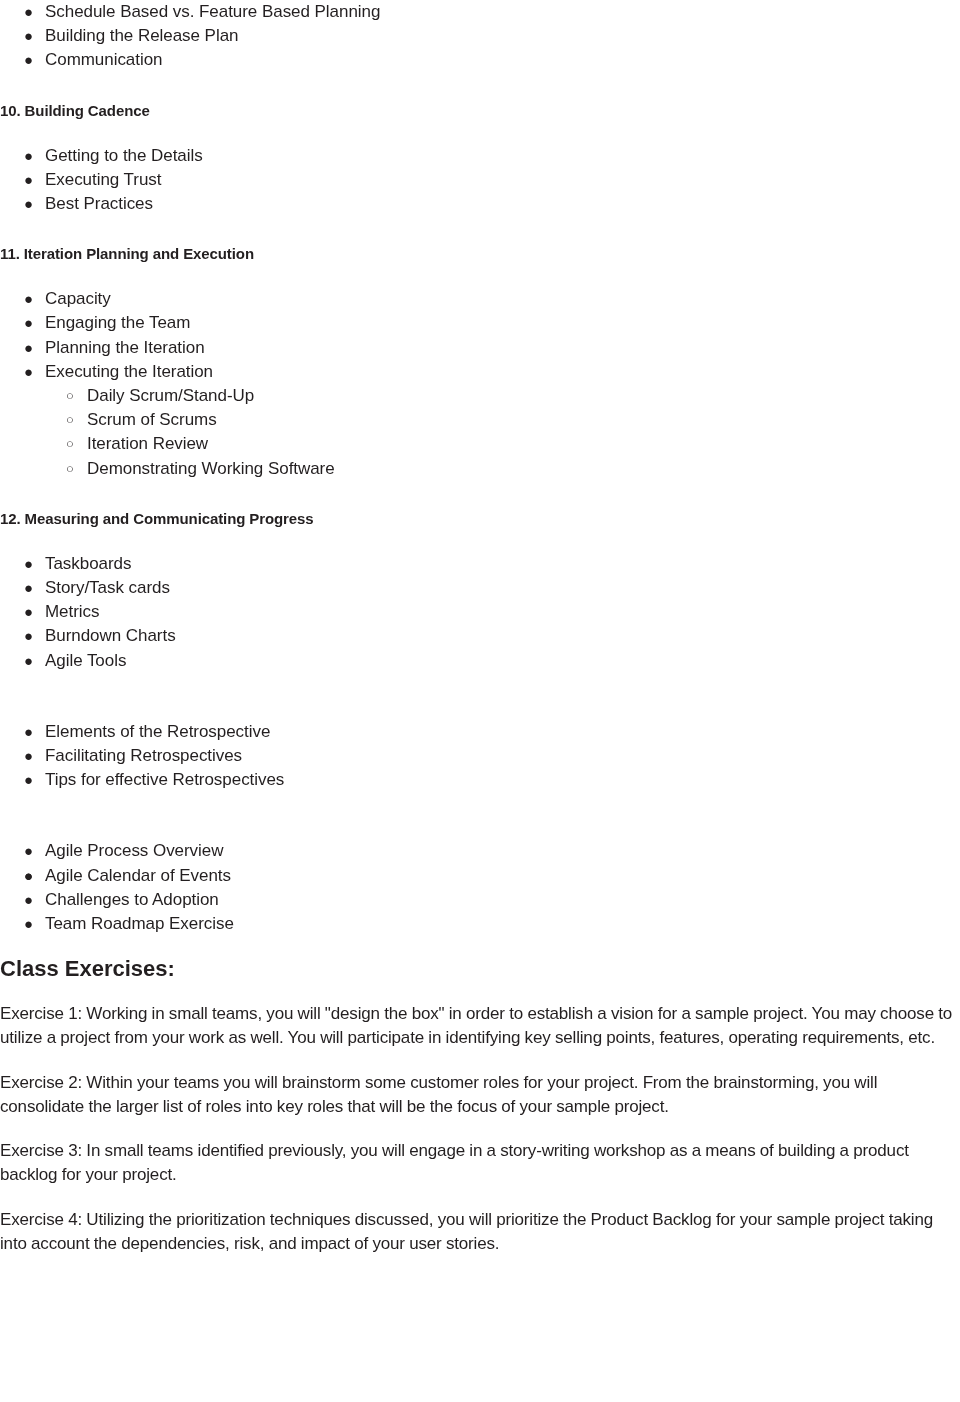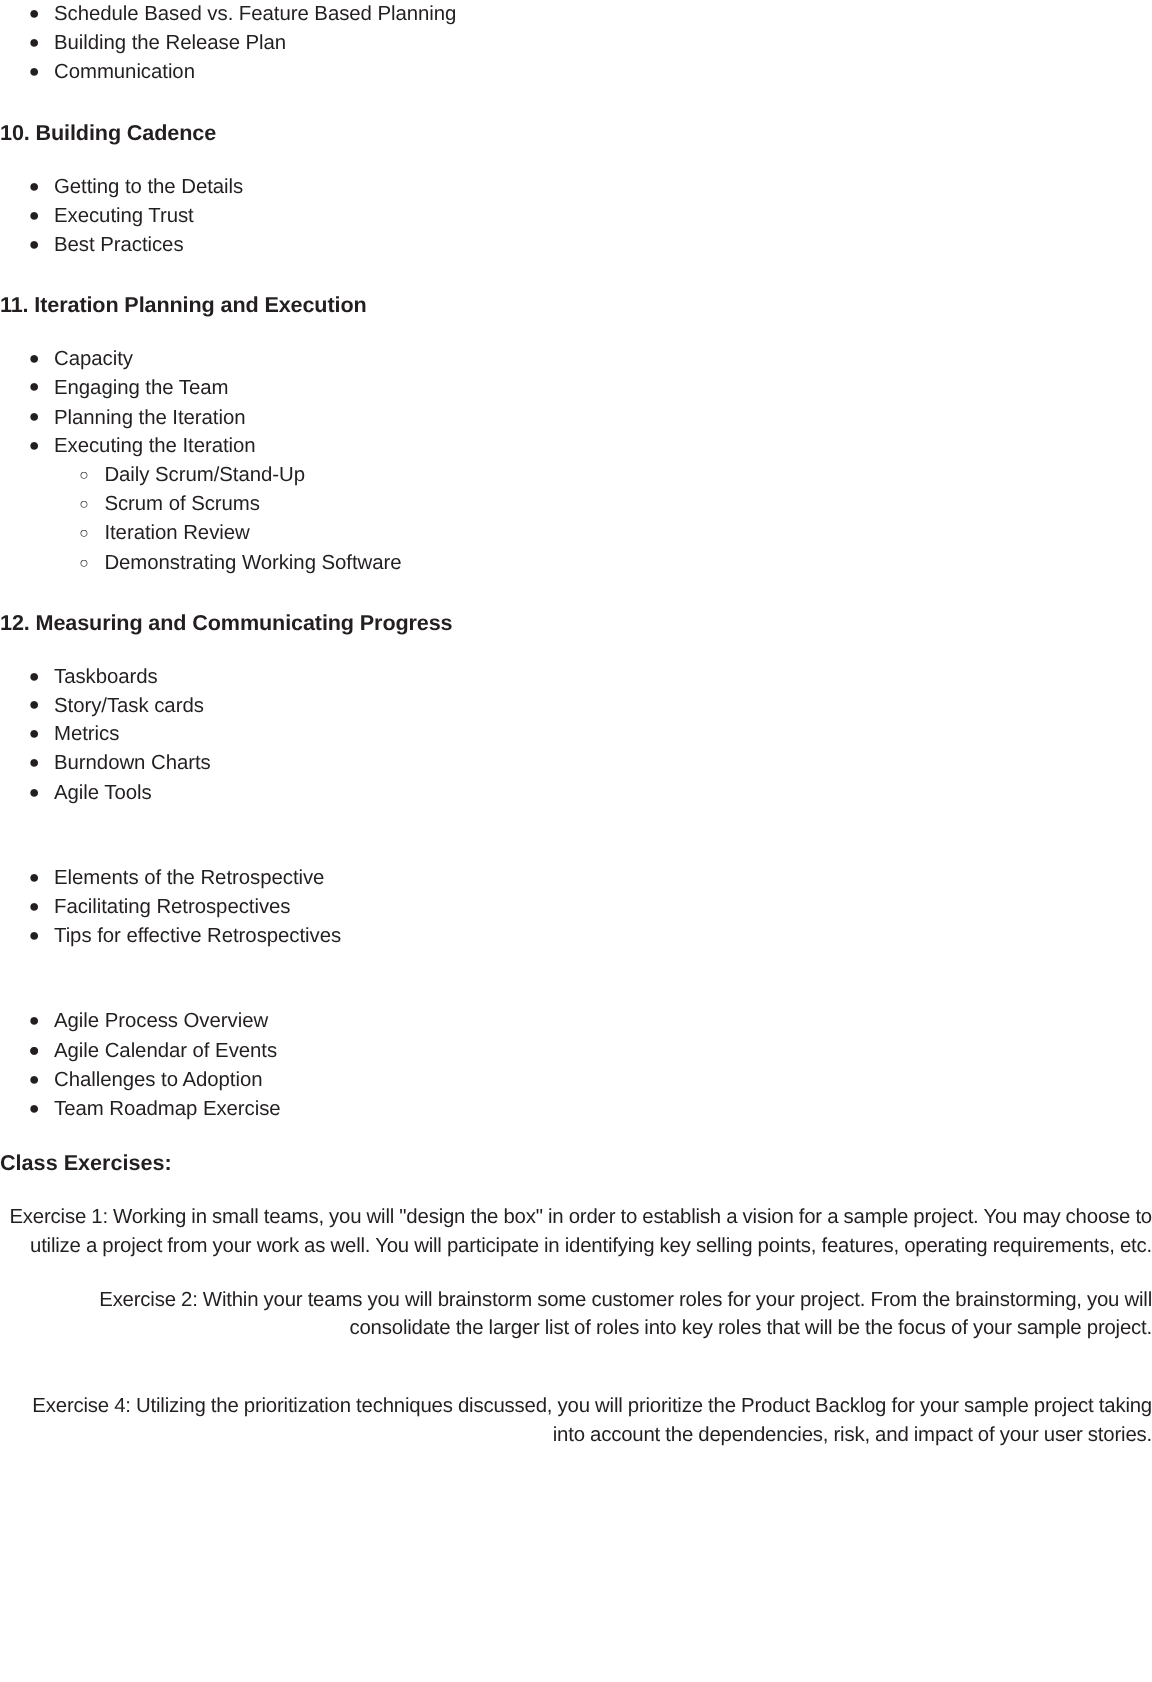--- a/index.html
+++ b/index.html
@@ -20,21 +20,21 @@
     position: relative;
     width: 960px;
     height: 1402px;
     box-sizing: border-box;
     padding: 0;
     overflow: hidden;
   }
 
   
   .section-heading {
-    font-size: 18px;
+    font-size: 15px;
     font-weight: bold;
     line-height: 24px;
     margin: 0;
     padding: 0;
     letter-spacing: -0.1px;
   }
 
   
   ul.bullets {
     list-style: none;
@@ -79,31 +79,31 @@
     width: 12px;
     line-height: 24.2px;
     font-size: 13px;
     text-align: left;
   }
   .gap-md  { height: 21px; }
   .gap-lg  { height: 26px; }
 
   
   .exercises-heading {
-    font-size: 18px;
+    font-size: 22px;
     font-weight: bold;
     line-height: 24px;
     margin: 0;
   }
   p.exercise {
     font-size: 17px;
     line-height: 23.8px;
     margin: 0;
     padding: 0;
-    text-align: right;
+    text-align: left;
     letter-spacing: -0.17px;
     word-spacing: -0.2px;
   }
   .ex-gap { height: 21px; }
 </style>
 </head>
 <body>
 
 <div class="page">
 
@@ -174,17 +174,18 @@
 
   <div class="gap-md"></div>
 
   <h2 class="exercises-heading">Class Exercises:</h2>
 
   <div class="ex-gap"></div>
   <p class="exercise">Exercise 1: Working in small teams, you will "design the box" in order to establish a vision for a sample project. You may choose to utilize a project from your work as well. You will participate in identifying key selling points, features, operating requirements, etc.</p>
   <div class="ex-gap"></div>
   <p class="exercise">Exercise 2: Within your teams you will brainstorm some customer roles for your project. From the brainstorming, you will consolidate the larger list of roles into key roles that will be the focus of your sample project.</p>
   <div class="ex-gap"></div>
+  <p class="exercise">Exercise 3: In small teams identified previously, you will engage in a story-writing workshop as a means of building a product backlog for your project.</p>
   <div class="ex-gap"></div>
   <p class="exercise">Exercise 4: Utilizing the prioritization techniques discussed, you will prioritize the Product Backlog for your sample project taking into account the dependencies, risk, and impact of your user stories.</p>
   <div class="ex-gap"></div>
 
 </div>
 
 </body></html>

